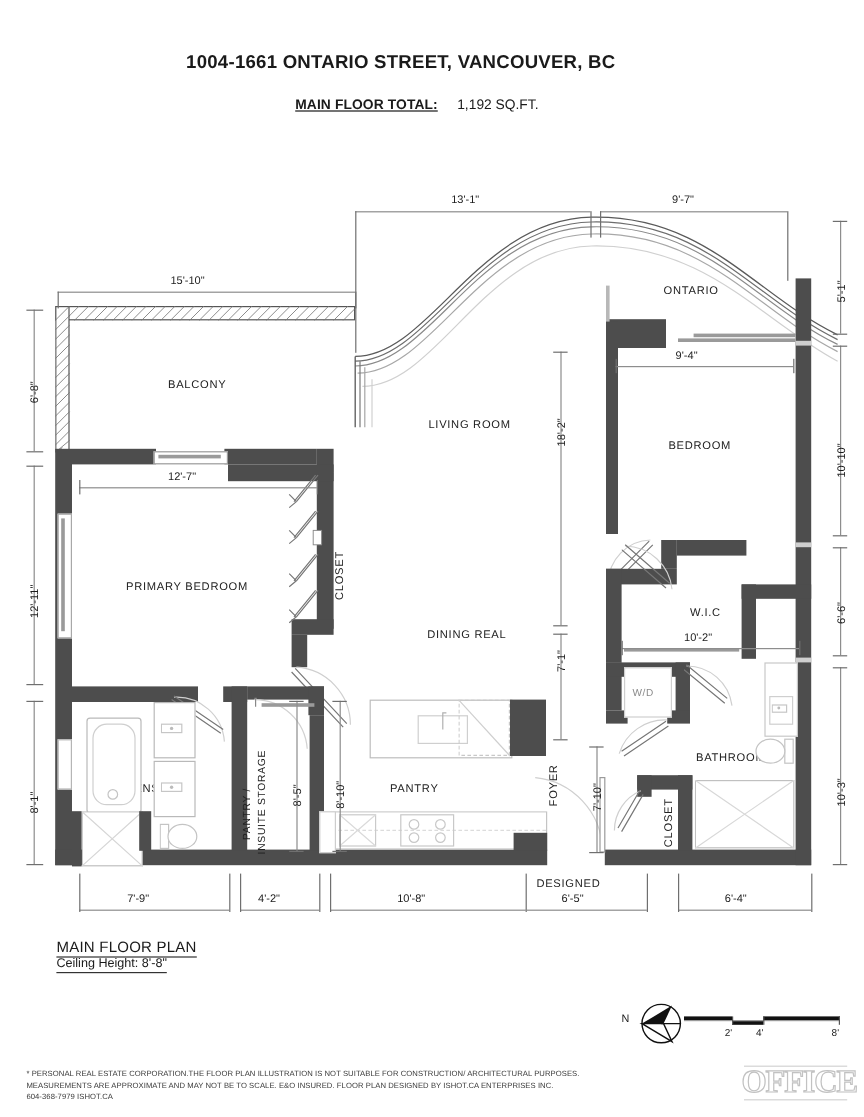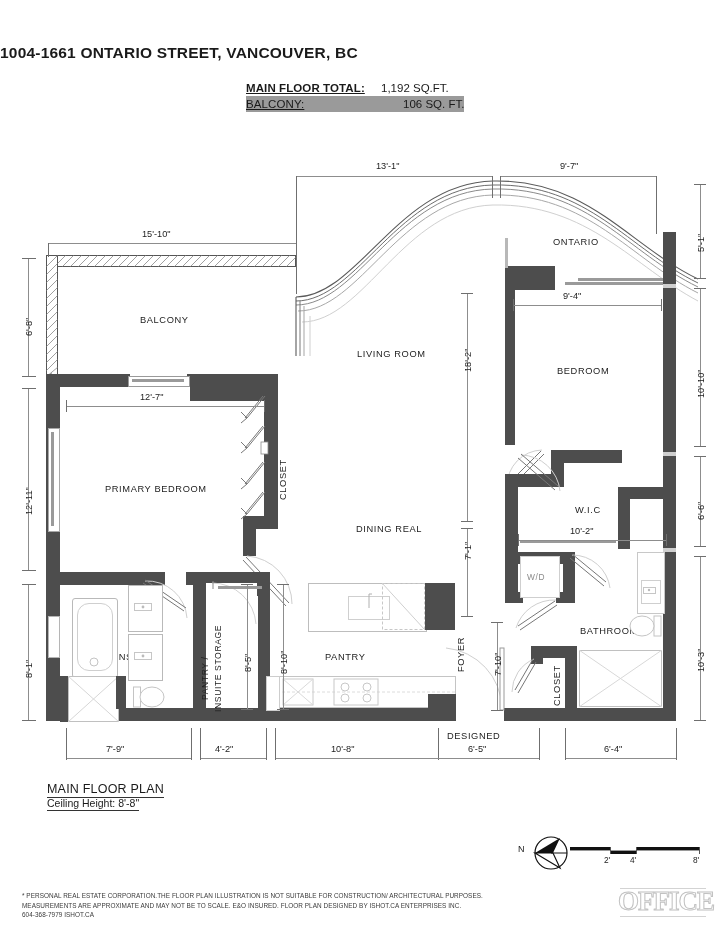--- a/index.html
+++ b/index.html
@@ -5,21 +5,21 @@
   html,body{margin:0;padding:0;background:#ffffff;}
   body{
     width:720px;height:931px;position:relative;overflow:hidden;
     font-family:"Liberation Sans","DejaVu Sans",sans-serif;
     color:#1a1a1a;
   }
   #stage{position:absolute;inset:0;}
 
   
   .title{
-    position:absolute;left:0;top:44px;width:668px;
+    position:absolute;left:0;top:44px;width:668px;text-align:center;
     font-size:15.5px;font-weight:bold;letter-spacing:.2px;
   }
   .summary{position:absolute;left:246px;top:80px;width:300px;font-size:11.5px;}
   .summary .row{display:flex;line-height:16px;}
   .summary .lab{width:135px;font-weight:bold;letter-spacing:.1px;text-decoration:underline;}
   .summary .val{font-weight:normal;}
   .summary .row.thin .lab,.summary .row.thin .val{font-weight:normal;}
   .summary .row.thin .val{padding-left:22px;}
 
   
@@ -63,24 +63,20 @@
 <body>
 
 <div id="stage">
 
   <div class="title">1004-1661 ONTARIO STREET, VANCOUVER, BC</div>
   <div class="summary">
     <div class="row">
       <span class="lab">MAIN FLOOR TOTAL:</span>
       <span class="val">1,192 SQ.FT.</span>
     </div>
-    <div class="row thin">
-      <span class="lab">BALCONY:</span>
-      <span class="val">106 SQ. FT.</span>
-    </div>
   </div>
 
   <div>
 
   <svg width="420" height="160" style="position:absolute;left:288px;top:175px;">
     <path d="M8,122 C70,122 110,8 205,6 C300,4 340,70 410,104" fill="none" stroke="#5a5a5a" stroke-width="1.1"></path>
     <path d="M8,126 C70,126 110,12 205,10 C300,8 340,74 410,108" fill="none" stroke="#6d6d6d" stroke-width="1"></path>
     <path d="M8,130 C70,130 110,16 205,14 C300,12 340,78 410,112" fill="none" stroke="#8a8a8a" stroke-width="1"></path>
     <path d="M10,136 C72,136 112,22 205,20 C300,18 342,84 410,118" fill="none" stroke="#a8a8a8" stroke-width="1"></path>
     <path d="M14,147 C76,147 116,32 205,30 C300,28 346,92 410,126" fill="none" stroke="#d0d0d0" stroke-width="1"></path>

